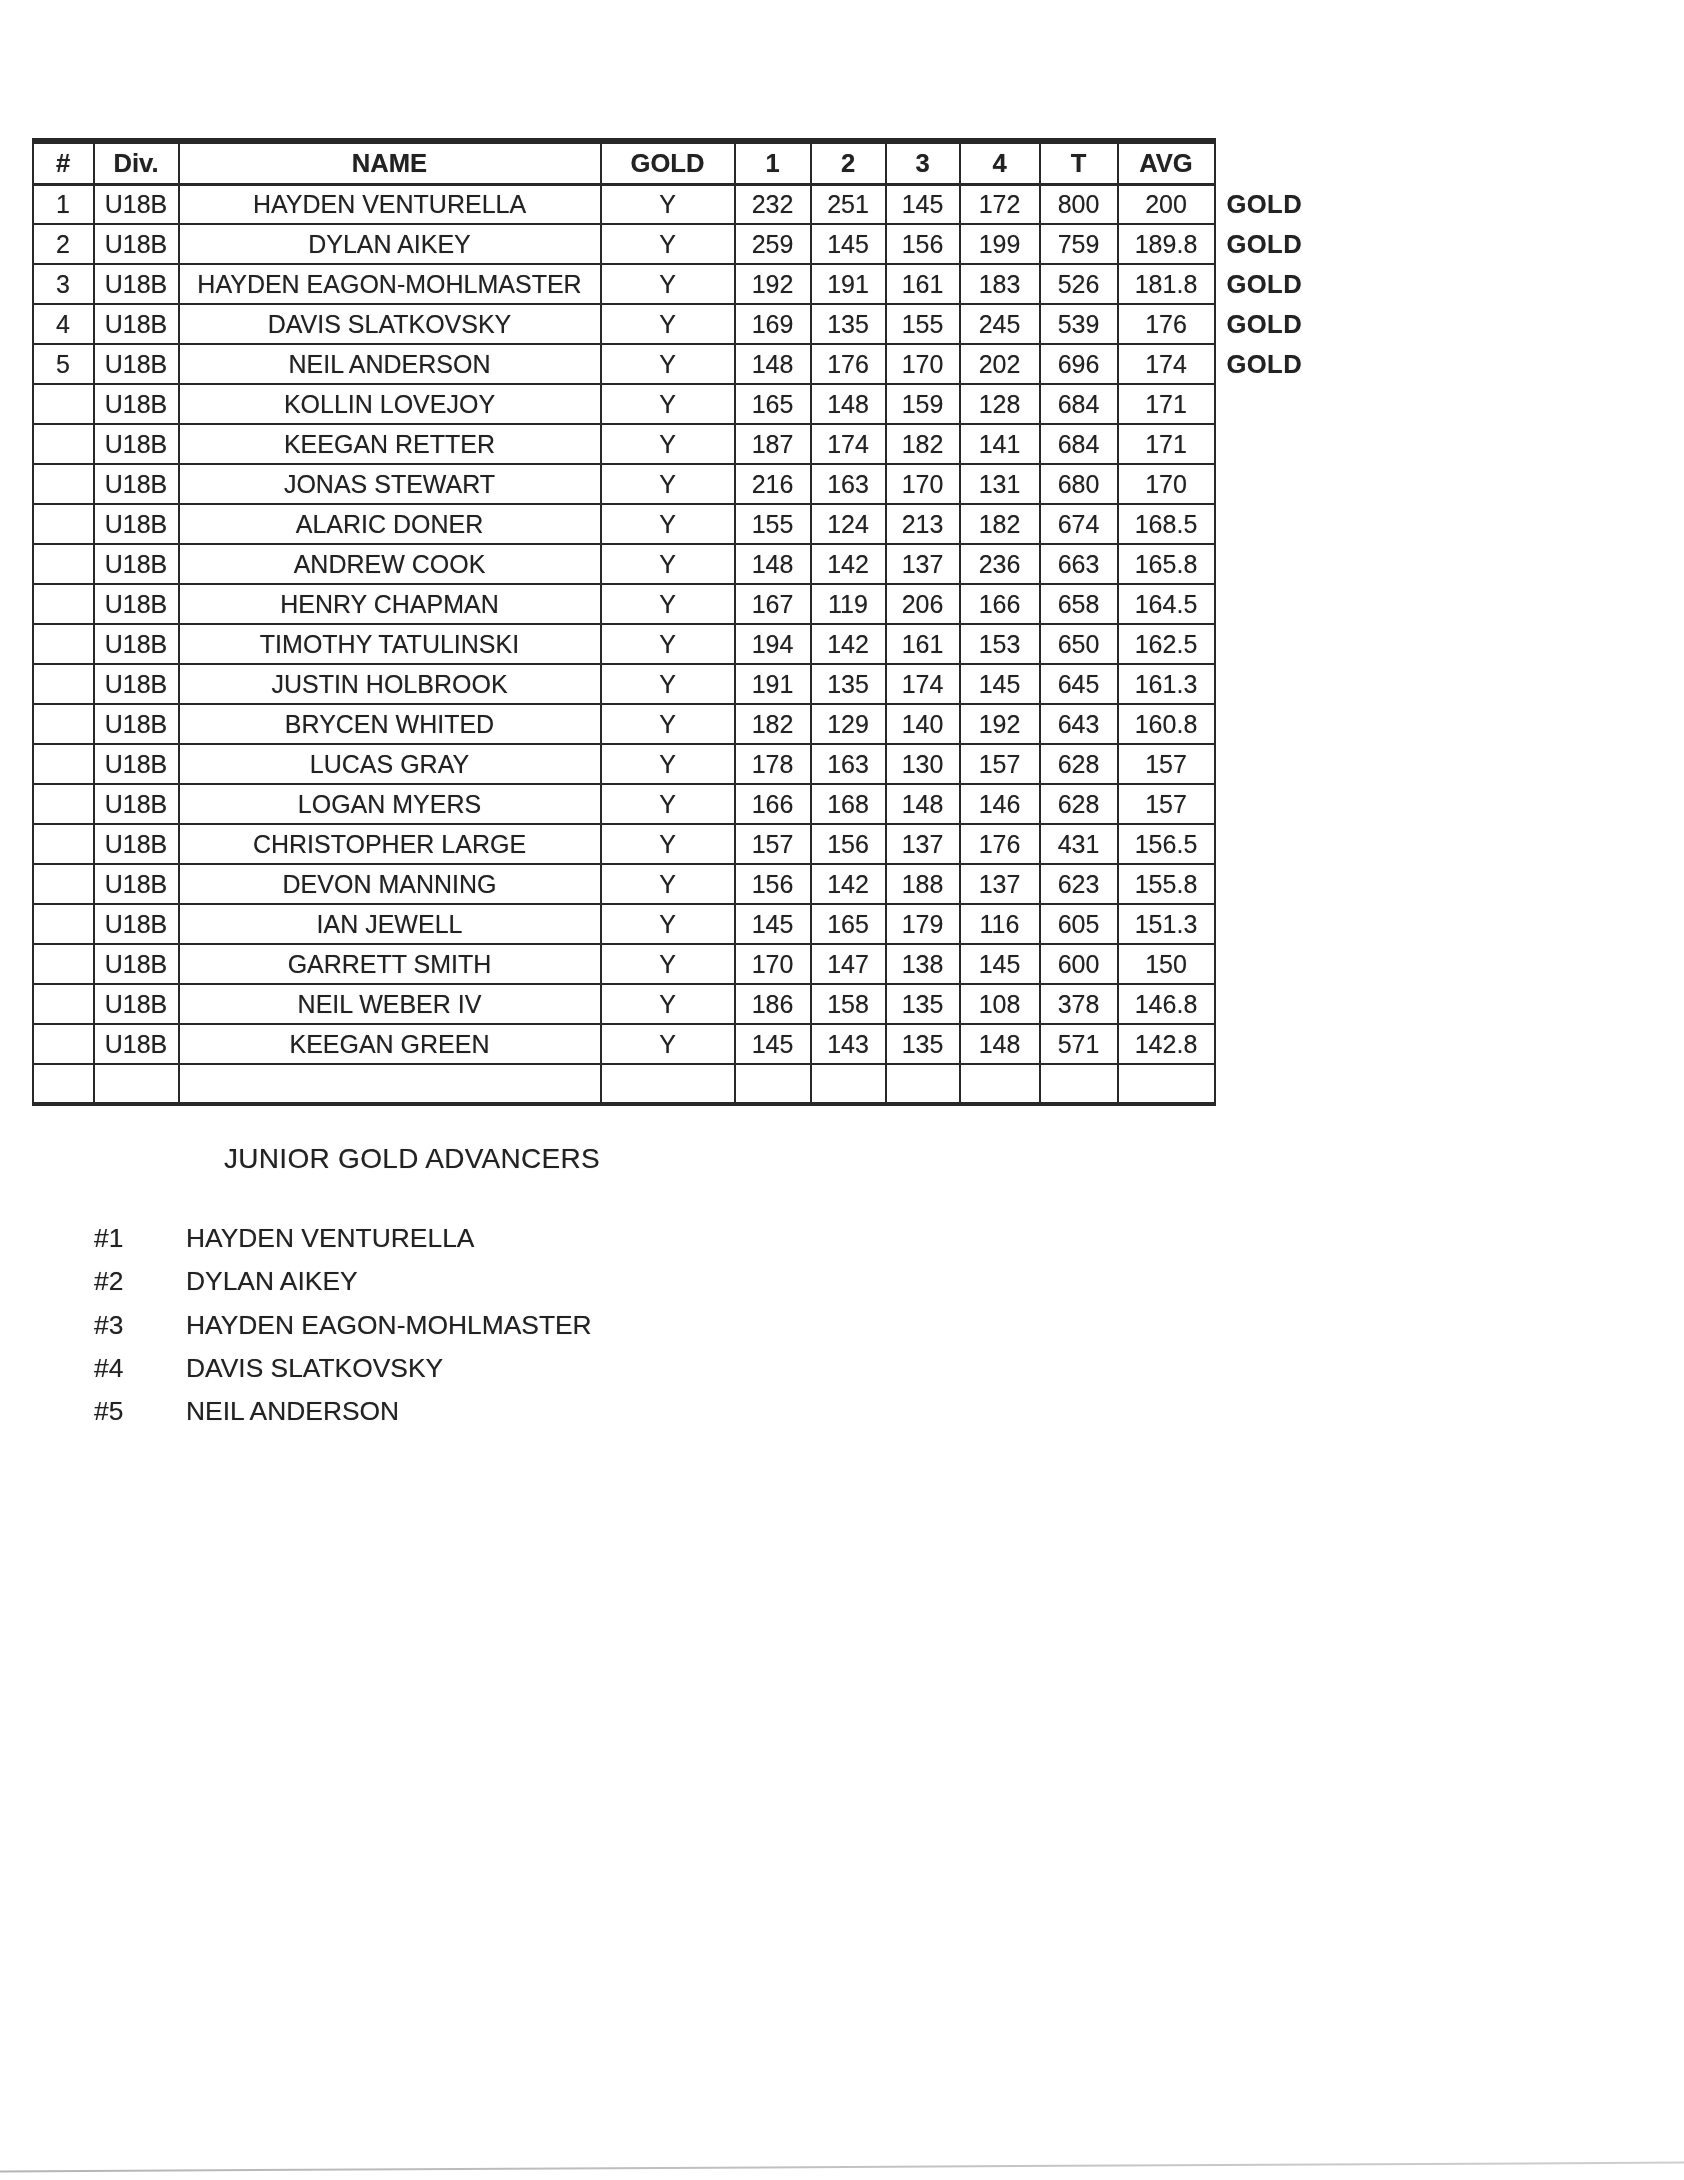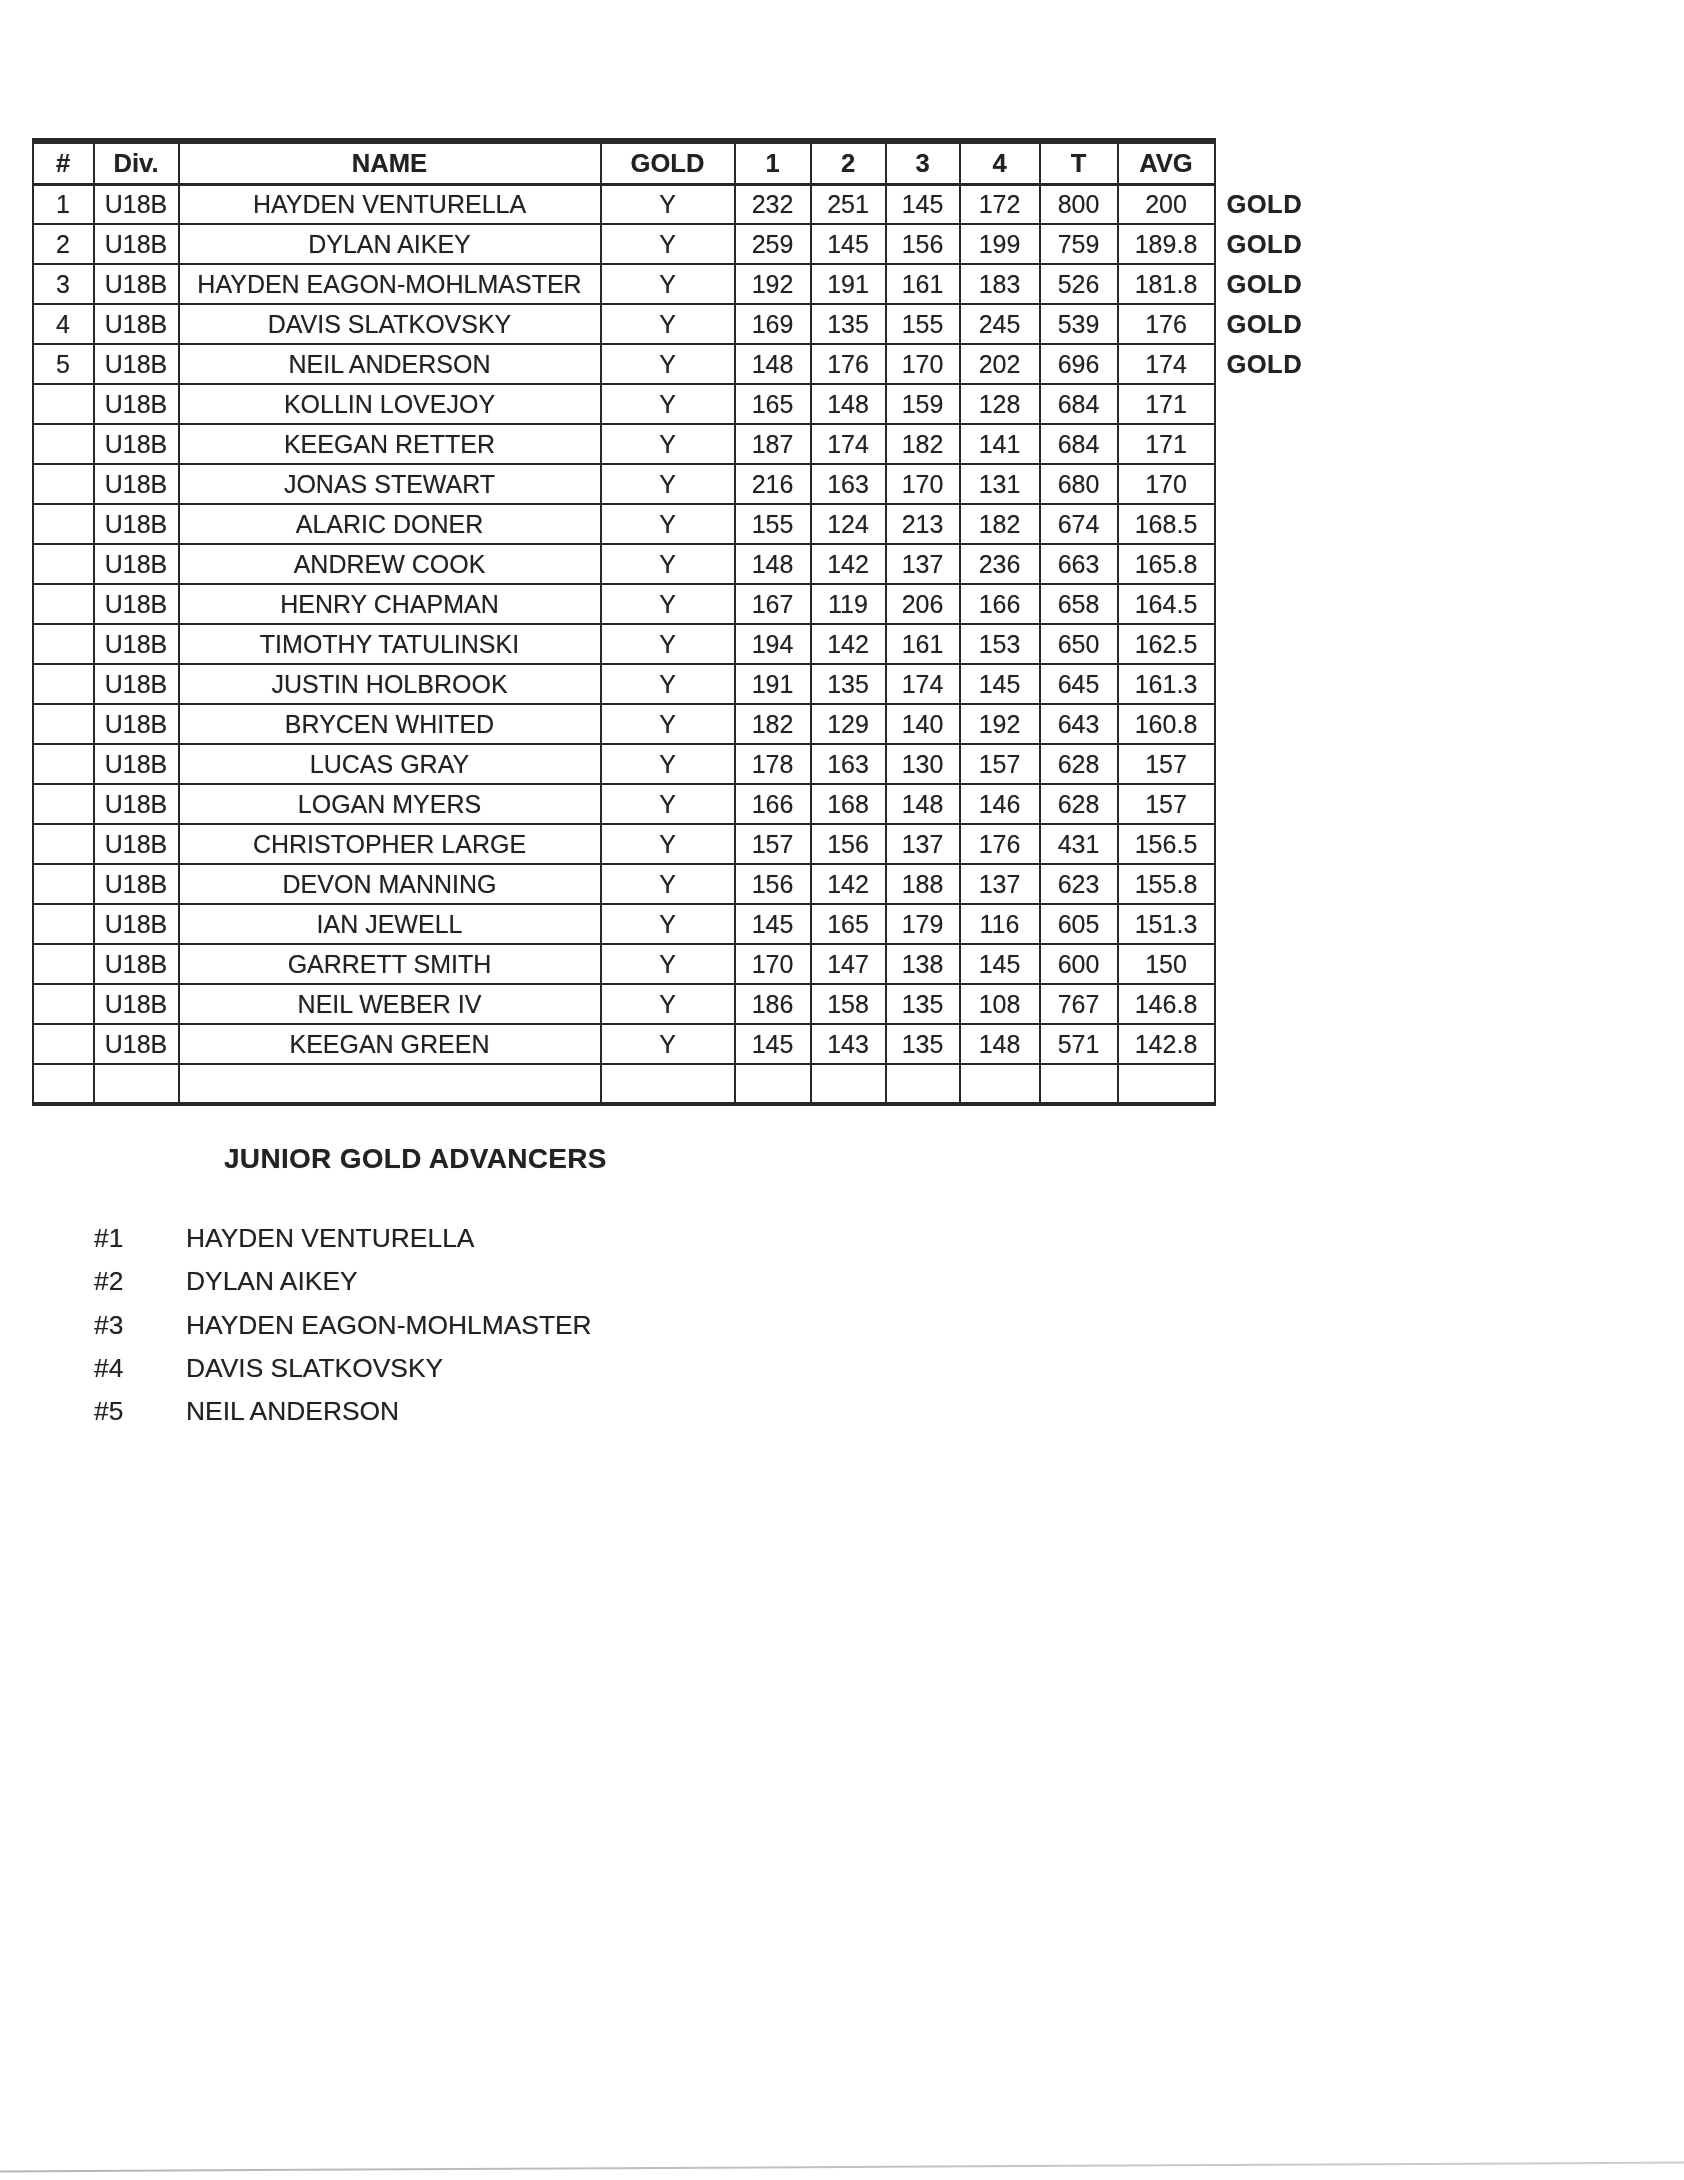--- a/index.html
+++ b/index.html
@@ -52,21 +52,21 @@
     background: transparent;
     text-align: left;
     padding-left: 11px;
     font-weight: bold;
     font-size: 25.6px;
     letter-spacing: 0.4px;
   }
   
   .adv-title {
     position: absolute; left: 224px; top: 1143px;
-    font-size: 28px; font-weight: bold;
+    font-size: 28px; font-weight: normal;
     letter-spacing: 0.3px;
     color: #222;
     text-shadow: 0 0 0.9px rgba(30,30,30,.45);
   }
   .adv-list { position: absolute; left: 0; top: 1223px; width: 767px; }
   .adv-item { position: relative; height: 28px; margin-bottom: 15.3px; }
   .adv-rank, .adv-name {
     position: absolute; top: 0;
     font-size: 26.4px; color: #222;
     text-shadow: 0 0 0.9px rgba(30,30,30,.45);
@@ -379,21 +379,21 @@
         </tr>
         <tr>
           <td class="c-num"></td>
           <td class="c-div">U18B</td>
           <td class="c-name">NEIL WEBER IV</td>
           <td class="c-gold">Y</td>
           <td class="c-score">186</td>
           <td class="c-score">158</td>
           <td class="c-score">135</td>
           <td class="c-score">108</td>
-          <td class="c-score">767</td>
+          <td class="c-score">378</td>
           <td class="c-avg">146.8</td>
           <td class="tag-cell"></td>
         </tr>
         <tr>
           <td class="c-num"></td>
           <td class="c-div">U18B</td>
           <td class="c-name">KEEGAN GREEN</td>
           <td class="c-gold">Y</td>
           <td class="c-score">145</td>
           <td class="c-score">143</td>

